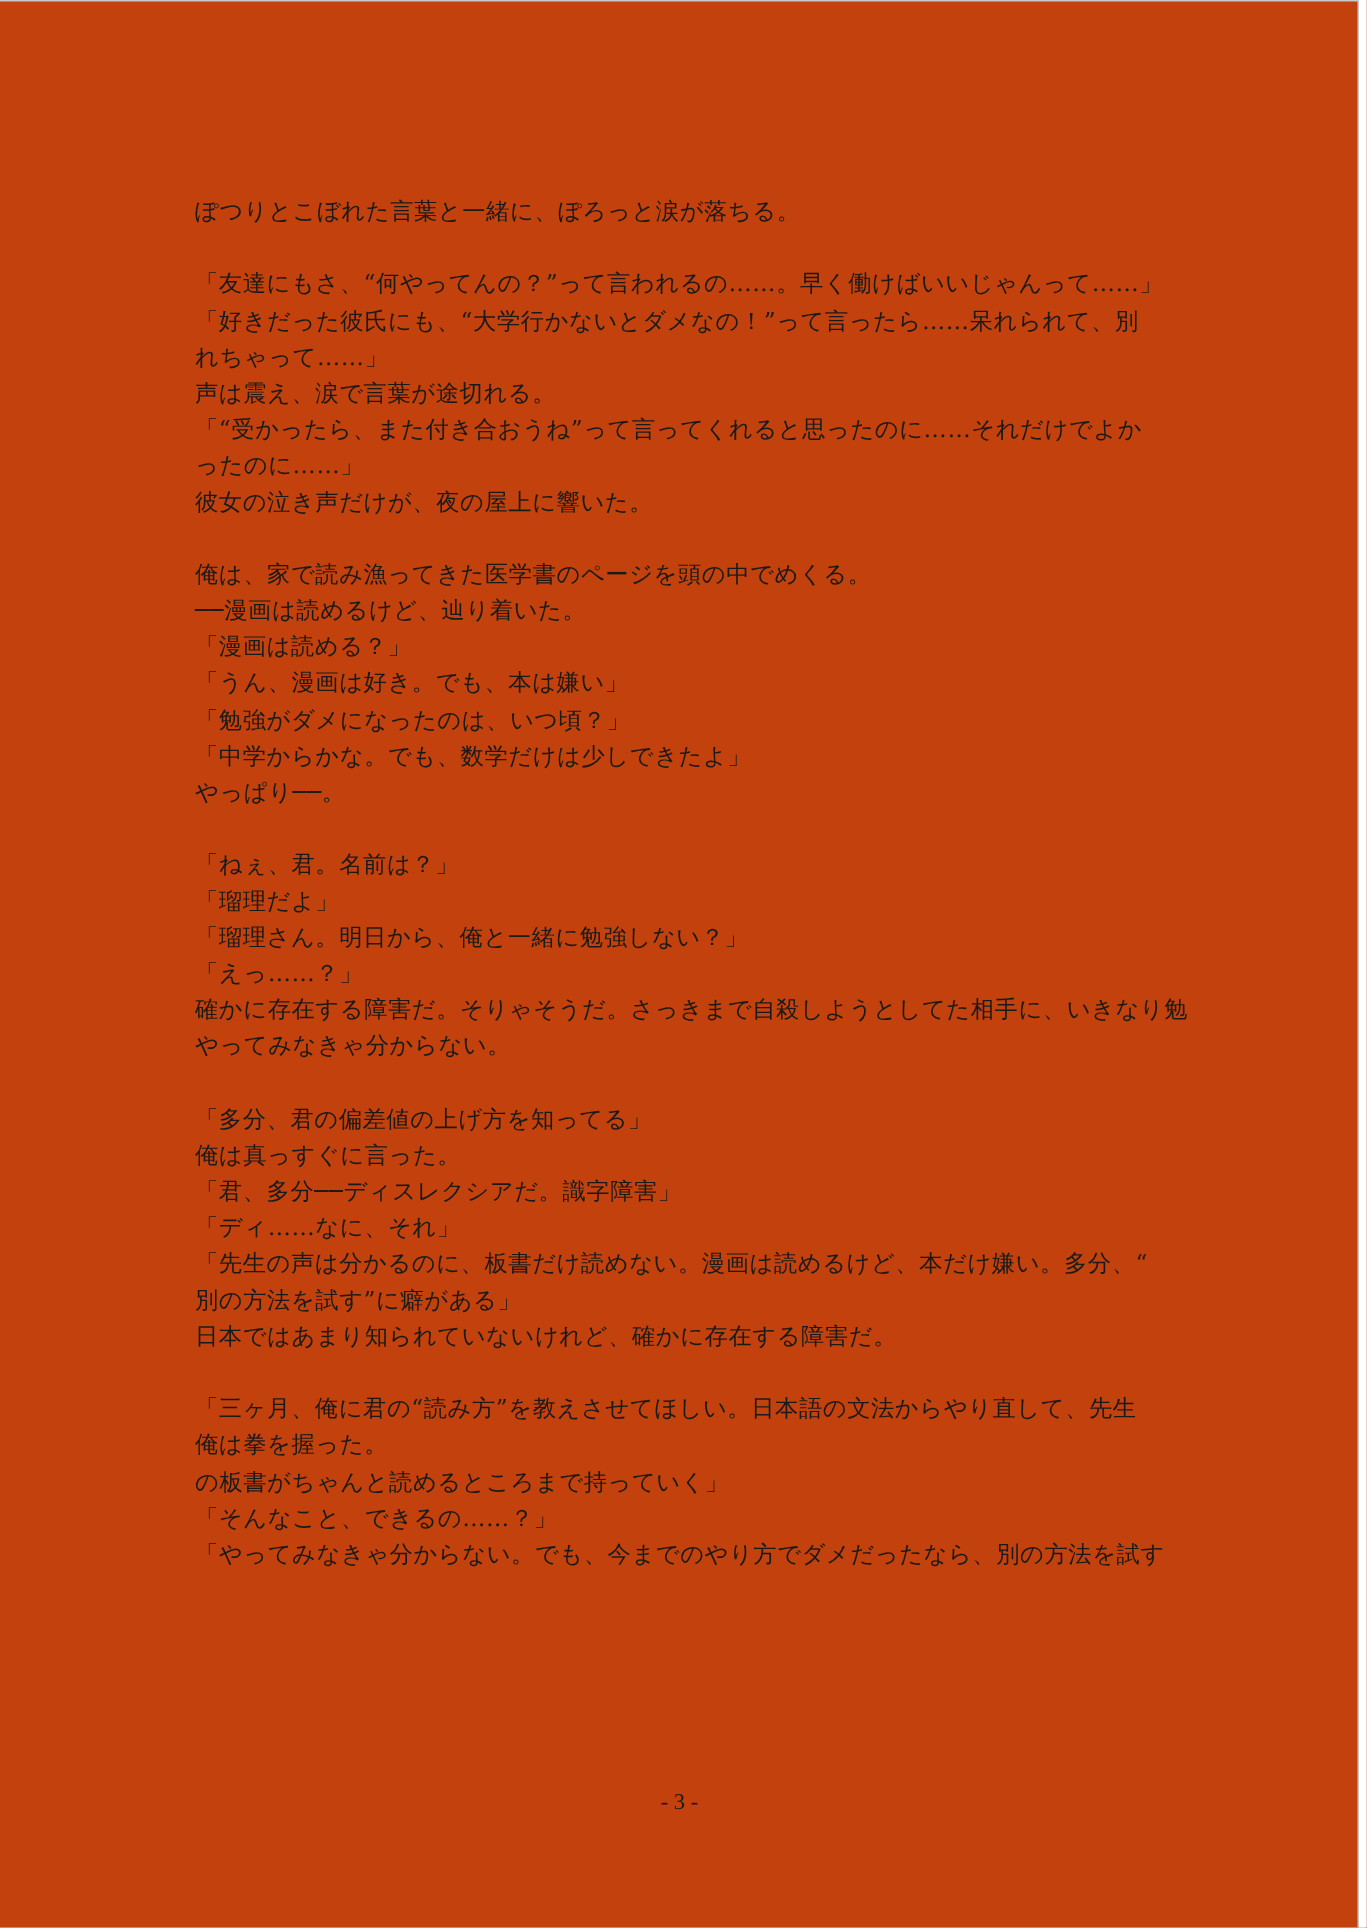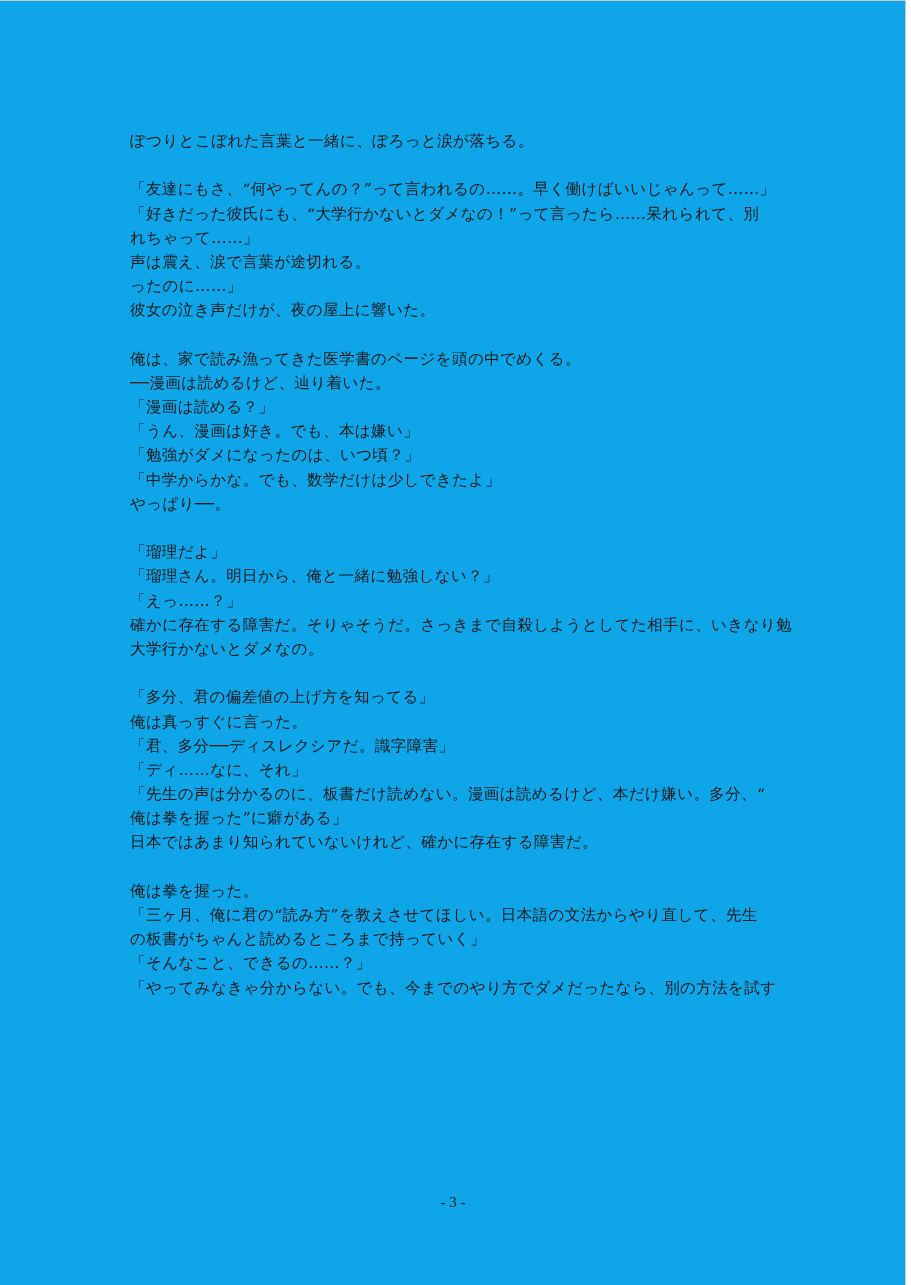--- a/index.html
+++ b/index.html
@@ -12,21 +12,21 @@
       height: 1285px;
       position: relative;
       overflow: hidden;
     }
     .page {
       position: absolute;
       left: 0;
       top: 0;
       width: 906px;
       height: 1285px;
-      background: #0ea5e9;
+      background: #c2410c;
       border-top: 1px solid #c8c8c8;
       border-right: 1px solid #c8c8c8;
       box-sizing: border-box;
     }
     .content {
       position: absolute;
       left: 130px;
       top: 128px;
       width: 650px;
       font-family: "DejaVu Serif", "Liberation Serif", serif;
@@ -59,50 +59,52 @@
 <div class="page">
   <div class="content">
 
     <div class="line">ぽつりとこぼれた言葉と一緒に、ぽろっと涙が落ちる。</div>
     <div class="blank"></div>
 
     <div class="line">「友達にもさ、“何やってんの？”って言われるの……。早く働けばいいじゃんって……」</div>
     <div class="line">「好きだった彼氏にも、“大学行かないとダメなの！”って言ったら……呆れられて、別</div>
     <div class="line">れちゃって……」</div>
     <div class="line">声は震え、涙で言葉が途切れる。</div>
+    <div class="line">「“受かったら、また付き合おうね”って言ってくれると思ったのに……それだけでよか</div>
     <div class="line">ったのに……」</div>
     <div class="line">彼女の泣き声だけが、夜の屋上に響いた。</div>
     <div class="blank"></div>
 
     <div class="line">俺は、家で読み漁ってきた医学書のページを頭の中でめくる。</div>
     <div class="line">──漫画は読めるけど、辿り着いた。</div>
     <div class="line">「漫画は読める？」</div>
     <div class="line">「うん、漫画は好き。でも、本は嫌い」</div>
     <div class="line">「勉強がダメになったのは、いつ頃？」</div>
     <div class="line">「中学からかな。でも、数学だけは少しできたよ」</div>
     <div class="line">やっぱり──。</div>
     <div class="blank"></div>
 
+    <div class="line">「ねぇ、君。名前は？」</div>
     <div class="line">「瑠理だよ」</div>
     <div class="line">「瑠理さん。明日から、俺と一緒に勉強しない？」</div>
     <div class="line">「えっ……？」</div>
     <div class="line">確かに存在する障害だ。そりゃそうだ。さっきまで自殺しようとしてた相手に、いきなり勉</div>
-    <div class="line">大学行かないとダメなの。</div>
+    <div class="line">やってみなきゃ分からない。</div>
     <div class="blank"></div>
 
     <div class="line">「多分、君の偏差値の上げ方を知ってる」</div>
     <div class="line">俺は真っすぐに言った。</div>
     <div class="line">「君、多分──ディスレクシアだ。識字障害」</div>
     <div class="line">「ディ……なに、それ」</div>
     <div class="line">「先生の声は分かるのに、板書だけ読めない。漫画は読めるけど、本だけ嫌い。多分、“</div>
-    <div class="line">俺は拳を握った”に癖がある」</div>
+    <div class="line">別の方法を試す”に癖がある」</div>
     <div class="line">日本ではあまり知られていないけれど、確かに存在する障害だ。</div>
     <div class="blank"></div>
 
+    <div class="line">「三ヶ月、俺に君の“読み方”を教えさせてほしい。日本語の文法からやり直して、先生</div>
     <div class="line">俺は拳を握った。</div>
-    <div class="line">「三ヶ月、俺に君の“読み方”を教えさせてほしい。日本語の文法からやり直して、先生</div>
     <div class="line">の板書がちゃんと読めるところまで持っていく」</div>
     <div class="line">「そんなこと、できるの……？」</div>
     <div class="line">「やってみなきゃ分からない。でも、今までのやり方でダメだったなら、別の方法を試す</div>
   </div>
 
   <div class="footer">- 3 -</div>
 </div>
 
 </body></html>

